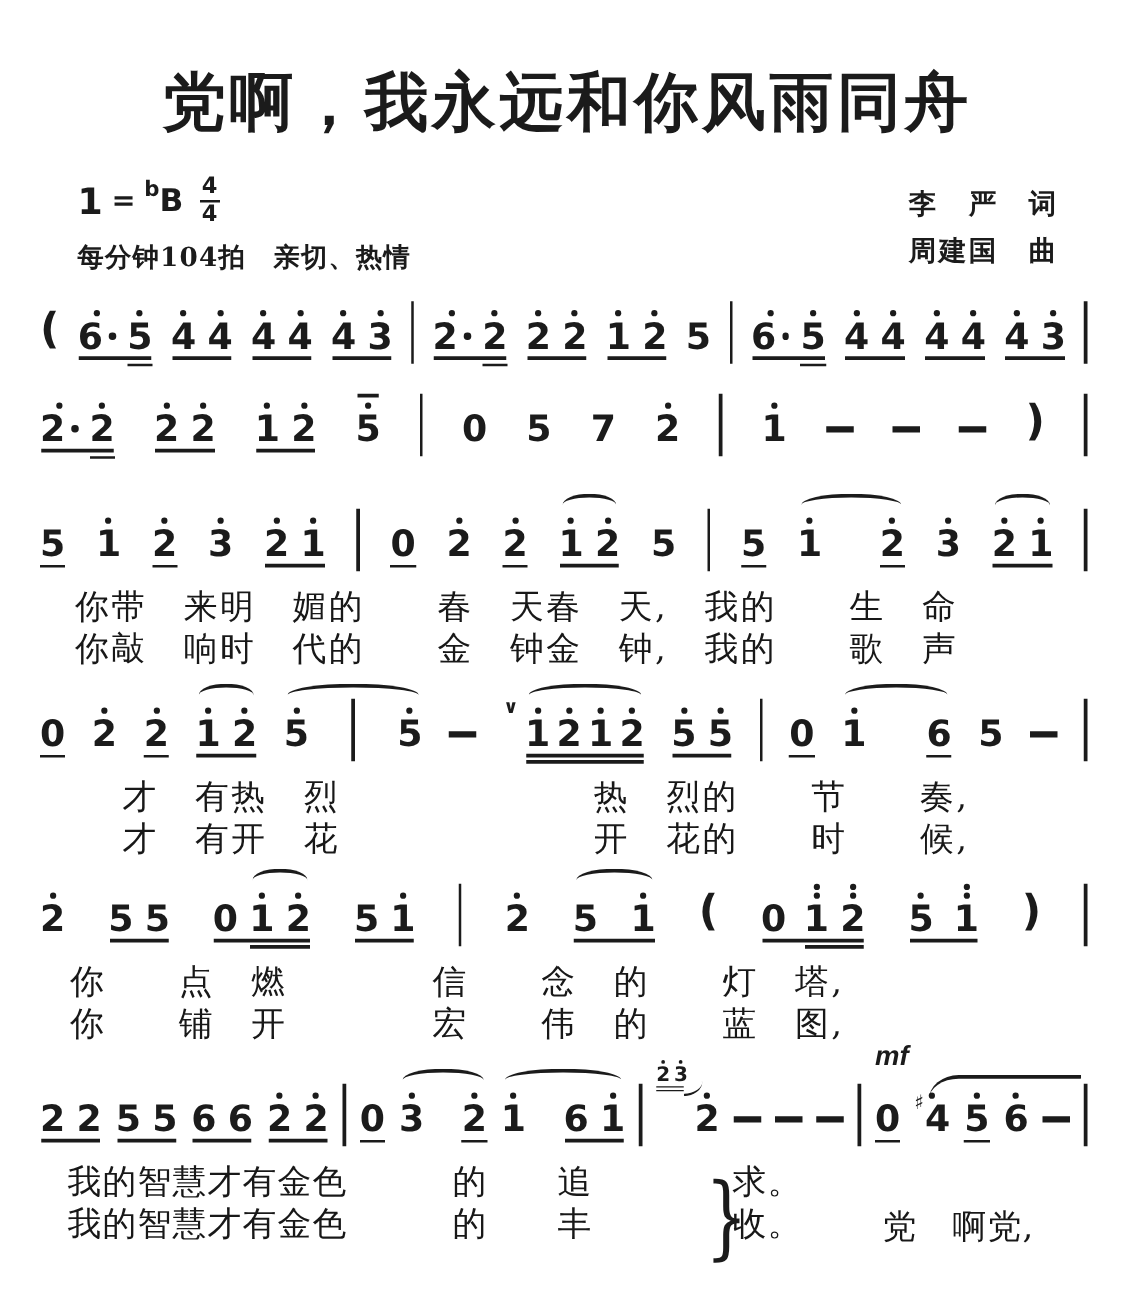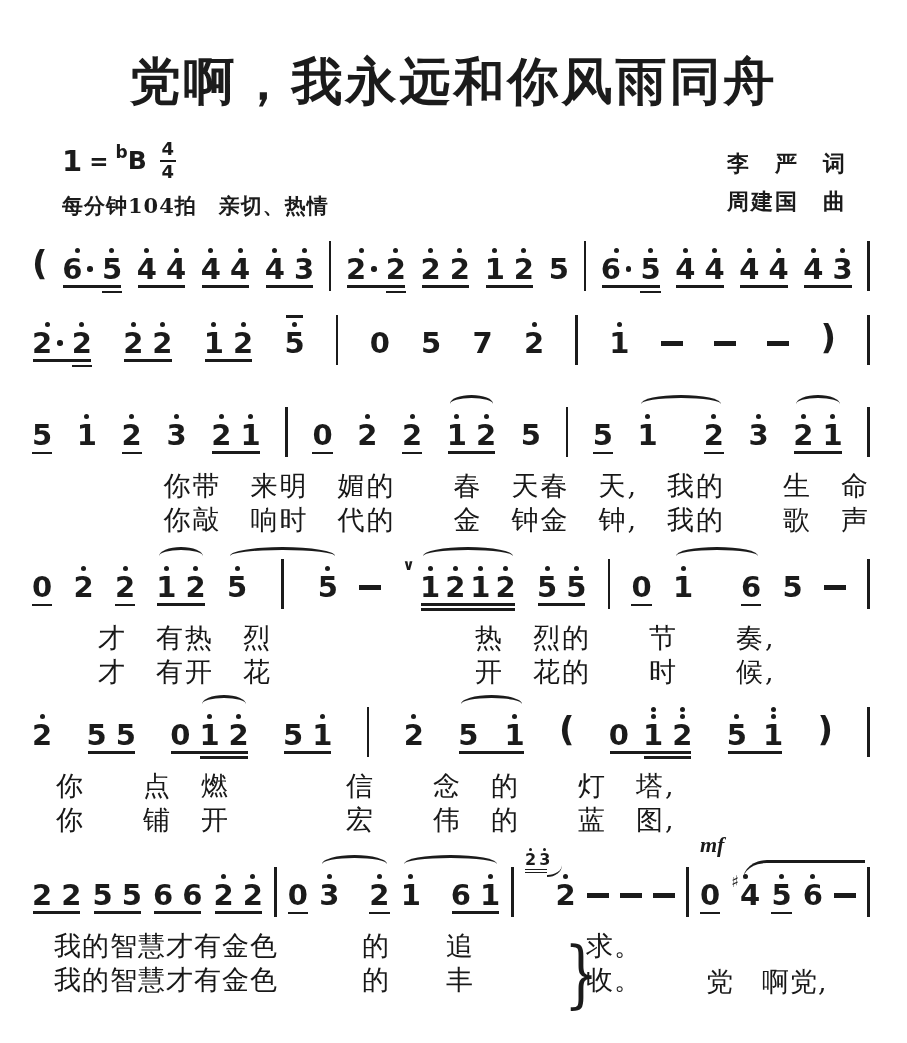--- a/index.html
+++ b/index.html
@@ -41,37 +41,37 @@
   .gbeam.b2{bottom:4px;}
   .g.beamed .g.beamed .gbeam{bottom:4px;}
   .arc{position:absolute;left:3px;right:3px;top:-5px;height:15px;border-top:3px solid #1b1b1b;
        border-top-left-radius:100% 100%;border-top-right-radius:100% 100%;}
   .bar{width:2.6px;height:50px;background:#1b1b1b;margin-top:7px;flex:none;}
   .dash{width:22px;height:5px;background:#1b1b1b;margin-top:33px;flex:none;}
   .lp,.rp{font-weight:700;font-size:34px;line-height:34px;margin-top:12px;}
   .breath{font-weight:700;font-size:15px;margin-top:4px;margin-right:-16px;position:relative;z-index:2;}
   .tie{position:absolute;top:0;right:5px;width:122px;height:20px;border-top:3.2px solid #1b1b1b;
        border-top-left-radius:24px 20px;}
-  .notelab{position:absolute;top:-28px;left:0;font-family:Liberation Serif, serif;
+  .notelab{position:absolute;top:-28px;left:0;font-family:Liberation Sans, sans-serif;
            font-style:italic;font-weight:700;font-size:22px;}
   
   .grace{position:relative;display:inline-flex;margin-right:-6px;transform:translateY(-12px);}
   .gc2{display:flex;column-gap:3px;padding-bottom:6px;}
   .gnote{display:flex;flex-direction:column;align-items:center;}
   .gdot{width:3.4px;height:3.4px;border-radius:50%;background:#1b1b1b;margin-bottom:1px;}
   .gdigit{font-weight:700;font-size:16px;line-height:16px;}
   .gu1,.gu2{position:absolute;left:0;right:3px;height:1.8px;background:#1b1b1b;}
   .gu1{bottom:4px;}.gu2{bottom:1px;}
   .ghook{position:absolute;right:-12px;bottom:-3px;width:15px;height:10px;
          border-bottom:2.6px solid #1b1b1b;border-bottom-right-radius:100% 100%;}
   
   .lyr{font-family:"DejaVu Serif",serif;font-weight:500;font-size:27px;line-height:34px;
        white-space:pre;letter-spacing:2px;color:#181818;}
   .lyrwrap{position:relative;margin-top:6px;}
-  .ind3 .lyr{padding-left:28px;text-align:right;}
+  .ind3 .lyr{padding-left:28px;}
   .ind4 .lyr{padding-left:66px;}
   .ind5 .lyr{padding-left:24px;}
   .ind6 .lyr{padding-left:22px;letter-spacing:1px;}
   .brace{position:absolute;left:532px;top:2px;font-family:"DejaVu Serif",serif;
          font-size:54px;transform:scaleY(1.35);transform-origin:top;}
   .tail-lyric{position:absolute;left:652px;top:36px;}
 </style>
 </head>
 <body>
 

